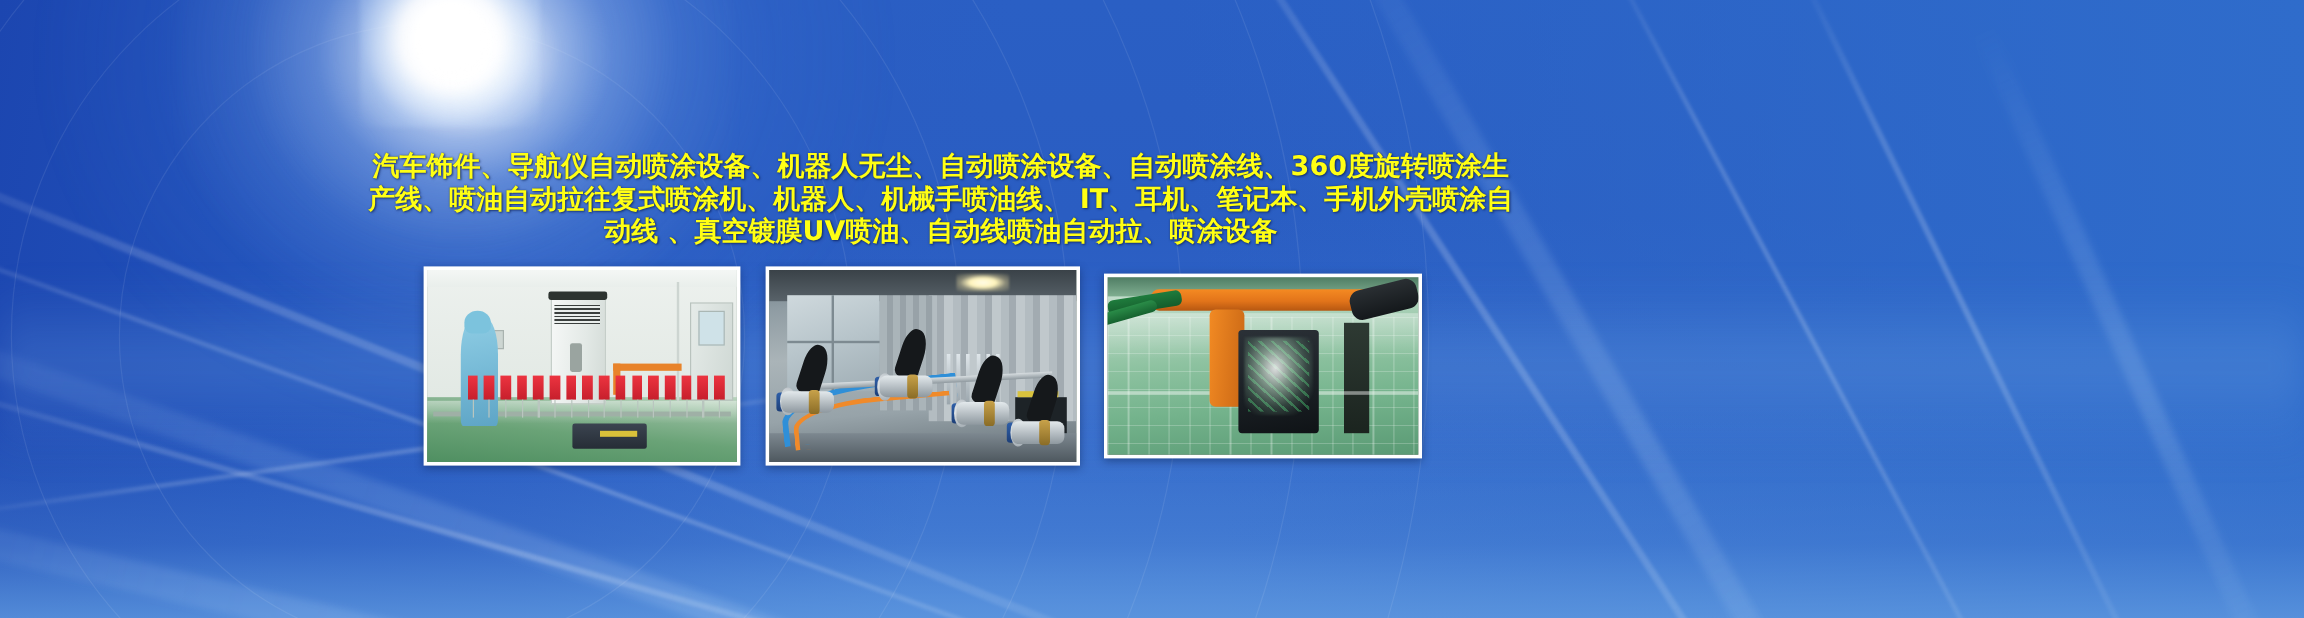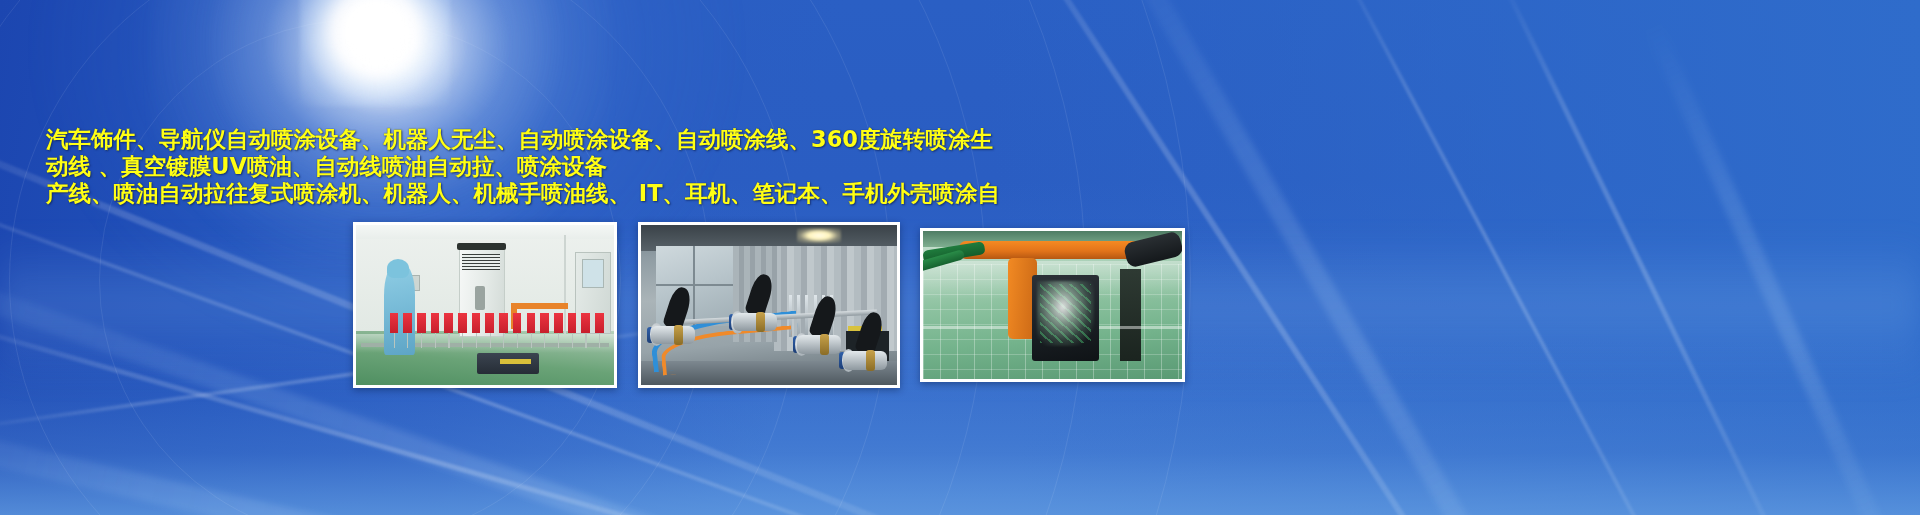--- a/index.html
+++ b/index.html
@@ -89,24 +89,24 @@
     font-size:50px;line-height:1;font-weight:bold;
     letter-spacing:2px;
     color:#f7a81b;
     text-shadow:
        2px 2px 0 rgba(20,40,95,0.55),
        3px 3px 4px rgba(10,28,80,0.55);
     white-space:nowrap;
   }
   .subtitle{
     position:absolute;left:0;top:126px;width:1568px;
+    text-align:center;
     font-size:22.5px;line-height:27px;font-weight:bold;
     color:#ffff14;
     text-shadow:1px 1px 2px rgba(15,35,90,0.75), 0 0 1px rgba(15,35,90,0.9);
-    margin-left:46px;
   }
   .subtitle div{white-space:nowrap;}
 
   
   .photo{
     position:absolute;background:#fff;
     box-shadow:0 2px 7px rgba(8,26,72,0.45);
     overflow:hidden;
   }
   .photo .inner{position:absolute;inset:3px;overflow:hidden;background:#6b7d72;}
@@ -232,22 +232,22 @@
     <i class="soft" style="left:1660px;top:20px;width:620px;height:18px;transform:rotate(66deg)"></i>
     <i style="left:-60px;top:430px;width:900px;height:4px;transform:rotate(-8deg)"></i>
   </div>
   <div class="glowband"></div>
 
   <div class="content">
 
 
     <div class="subtitle">
       <div>汽车饰件、导航仪自动喷涂设备、机器人无尘、自动喷涂设备、自动喷涂线、360度旋转喷涂生</div>
+      <div>产线、喷油自动拉往复式喷涂机、机器人、机械手喷油线、 IT、耳机、笔记本、手机外壳喷涂自</div>
       <div>动线 、真空镀膜UV喷油、自动线喷油自动拉、喷涂设备</div>
-      <div>产线、喷油自动拉往复式喷涂机、机器人、机械手喷油线、 IT、耳机、笔记本、手机外壳喷涂自</div>
     </div>
 
     <div class="photo" id="photo1">
       <div class="inner">
         <div class="p1-bg"></div>
           <div class="p1-wall"></div>
           <div class="p1-ceil"></div>
         <div class="p1-floor"></div>
           <div class="p1-floorshine"></div>
         <div class="p1-pipe"></div>

